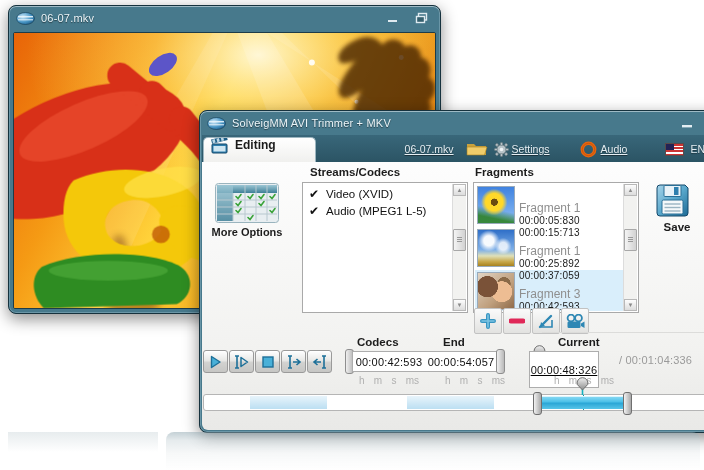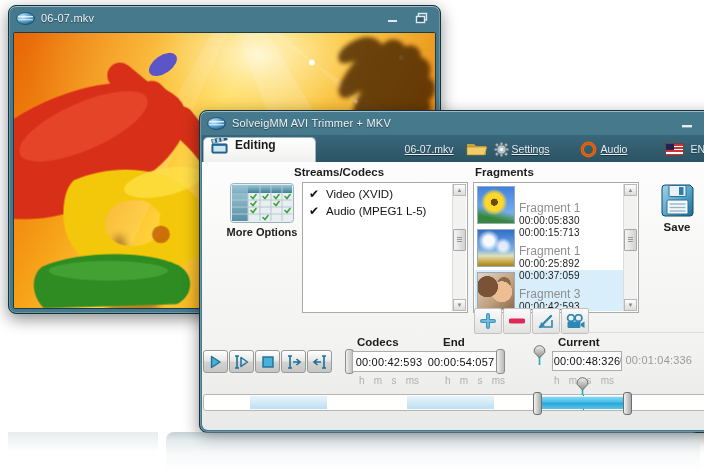--- a/index.html
+++ b/index.html
@@ -41,21 +41,21 @@
   .flag::before{content:"";position:absolute;left:0;top:0;width:8px;height:6px;background:#225;}
   .lang-arrow{width:0;height:0;border-left:4px solid transparent;border-right:4px solid transparent;
        border-top:5px solid #d8e4ea;margin-left:9px;}
 
   #content{position:absolute;left:2px;right:2px;top:51px;bottom:2px;border-radius:0 0 6px 6px;
        background:linear-gradient(180deg,#fdfdfd 0%,#f2f2f0 70%,#e9e9e7 100%);}
 
   .seclabel{position:absolute;font-size:11.5px;font-weight:bold;color:#1c1c1c;}
 
   
-  #more-options{position:absolute;left:23px;top:21px;width:74px;height:56px;border:none;background:transparent;
+  #more-options{position:absolute;left:8px;top:21px;width:74px;height:56px;border:none;background:transparent;
        display:flex;flex-direction:column;align-items:center;cursor:pointer;padding:0;}
   #more-options .mo-label{font-size:11px;font-weight:bold;color:#1c1c1c;margin-top:3px;}
 
   
   .listbox{position:absolute;width:166px;height:131px;background:#fff;border:1px solid #a9a9a9;box-sizing:border-box;}
   #streams-box{left:100px;top:20px;}
   #fragments-box{left:271px;top:20px;}
   .scrollbar{position:absolute;top:1px;bottom:1px;right:1px;width:13px;background:#f2f2f0;border-left:1px solid #dcdcdc;}
   .sb-btn{position:absolute;left:0;width:13px;height:12px;background:linear-gradient(180deg,#fdfdfd,#dcdcdc);
        border:1px solid #b8b8b8;box-sizing:border-box;color:#8a8a8a;font-size:6px;line-height:10px;text-align:center;}
@@ -89,43 +89,43 @@
       radial-gradient(circle at 72% 30%, #8a6a48 0 18%, rgba(0,0,0,0) 19%),
       linear-gradient(135deg,#e2d4c4 0%,#bf9f7d 60%,#8f6a48 100%);}
 
   
   #frag-toolbar{position:absolute;left:272px;top:146px;display:flex;}
   .tbtn{width:28px;height:26px;margin-right:1px;border:1px solid #c2c2c2;box-sizing:border-box;border-radius:2px;
        background:linear-gradient(180deg,#fafafa,#e2e2e0);display:flex;align-items:center;justify-content:center;cursor:pointer;}
 
   
   #save-btn{position:absolute;left:452px;top:20px;width:46px;border:none;background:transparent;padding:0;
-       display:flex;flex-direction:column;align-items:center;cursor:pointer;}
+       display:flex;flex-direction:column;cursor:pointer;}
   #save-btn .save-label{font-size:11.5px;font-weight:bold;color:#1c1c1c;margin-top:2px;}
 
   
   .tlabel{position:absolute;top:174px;font-size:11.5px;font-weight:bold;color:#1c1c1c;}
   #lbl-begin{left:155px}#lbl-end{left:241px}#lbl-current{left:356px}
   #sep-line{position:absolute;left:340px;top:170px;width:182px;height:1px;background:#dcdcda;}
 
   #playbar{position:absolute;left:1px;top:188px;display:flex;}
   .pbtn{width:25px;height:23px;margin-right:1px;border:1px solid #9a9a9a;box-sizing:border-box;border-radius:3px;
        background:linear-gradient(180deg,#ffffff 0%,#e8e8e6 45%,#d2d2d0 55%,#c6c6c4 100%);
        box-shadow:inset 0 1px 0 #fff;display:flex;align-items:center;justify-content:center;cursor:pointer;}
 
   #beginend{position:absolute;left:143px;top:187px;width:160px;height:25px;}
   .cap{position:absolute;top:0;width:9px;height:25px;border:1px solid #8e8e8e;border-radius:3px;box-sizing:border-box;
        background:linear-gradient(90deg,#efefef,#b9b9b9);}
   .cap-l{left:0}.cap-r{right:0}
   #be-field{position:absolute;left:7px;right:7px;top:2px;bottom:2px;background:#fff;border:1px solid #adadad;
        display:flex;align-items:center;}
   #be-field span{flex:1;text-align:center;font-size:11px;color:#111;letter-spacing:.2px;}
 
-  #cur-wrap{position:absolute;left:350px;top:189px;width:70px;height:20px;background:#fff;border:1px solid #adadad;
-       box-sizing:border-box;display:flex;align-items:center;justify-content:center;}
+  #cur-wrap{position:absolute;left:327px;top:189px;width:70px;height:37px;background:#fff;border:1px solid #adadad;
+       box-sizing:border-box;display:flex;align-items:center;justify-content:center;text-decoration:underline;}
   #cur-wrap span{font-size:11px;color:#111;letter-spacing:.2px;}
   #cur-pin{position:absolute;left:330px;top:183px;}
   #total-wrap{position:absolute;left:417px;top:192px;font-size:11px;color:#9a9a9a;letter-spacing:.2px;}
 
   .units{position:absolute;top:213px;display:flex;width:60px;justify-content:space-between;
        font-size:10px;color:#b0b0b0;}
   #units-begin{left:157px}#units-end{left:243px}#units-current{left:352px}
 
   
   #timeline{position:absolute;left:1px;top:232px;width:506px;height:17px;background:#fff;
@@ -351,21 +351,21 @@
             <path d="M21 20.5 l2 2 3-4"></path>
               <path d="M44 20.5 l2 2 3-4"></path>
             <path d="M21 27.5 l2 2 3-4"></path>
               <path d="M55 27.5 l2 2 3-4"></path>
             <path d="M33 34.5 l2 2 3-4"></path>
           </g>
         </svg>
         <span class="mo-label">More Options</span>
       </button>
 
-      <span class="seclabel" style="left:92px;top:4px">Streams/Codecs</span>
+      <span class="seclabel" style="left:108px;top:4px">Streams/Codecs</span>
       <div class="listbox" id="streams-box">
         <div style="padding-top:2px">
   <div class="stream-row">
     <span class="check">✔</span>
     <span class="stream-label">Video (XVID)</span>
   </div>
 
   <div class="stream-row">
     <span class="check">✔</span>
     <span class="stream-label">Audio (MPEG1 L-5)</span>

